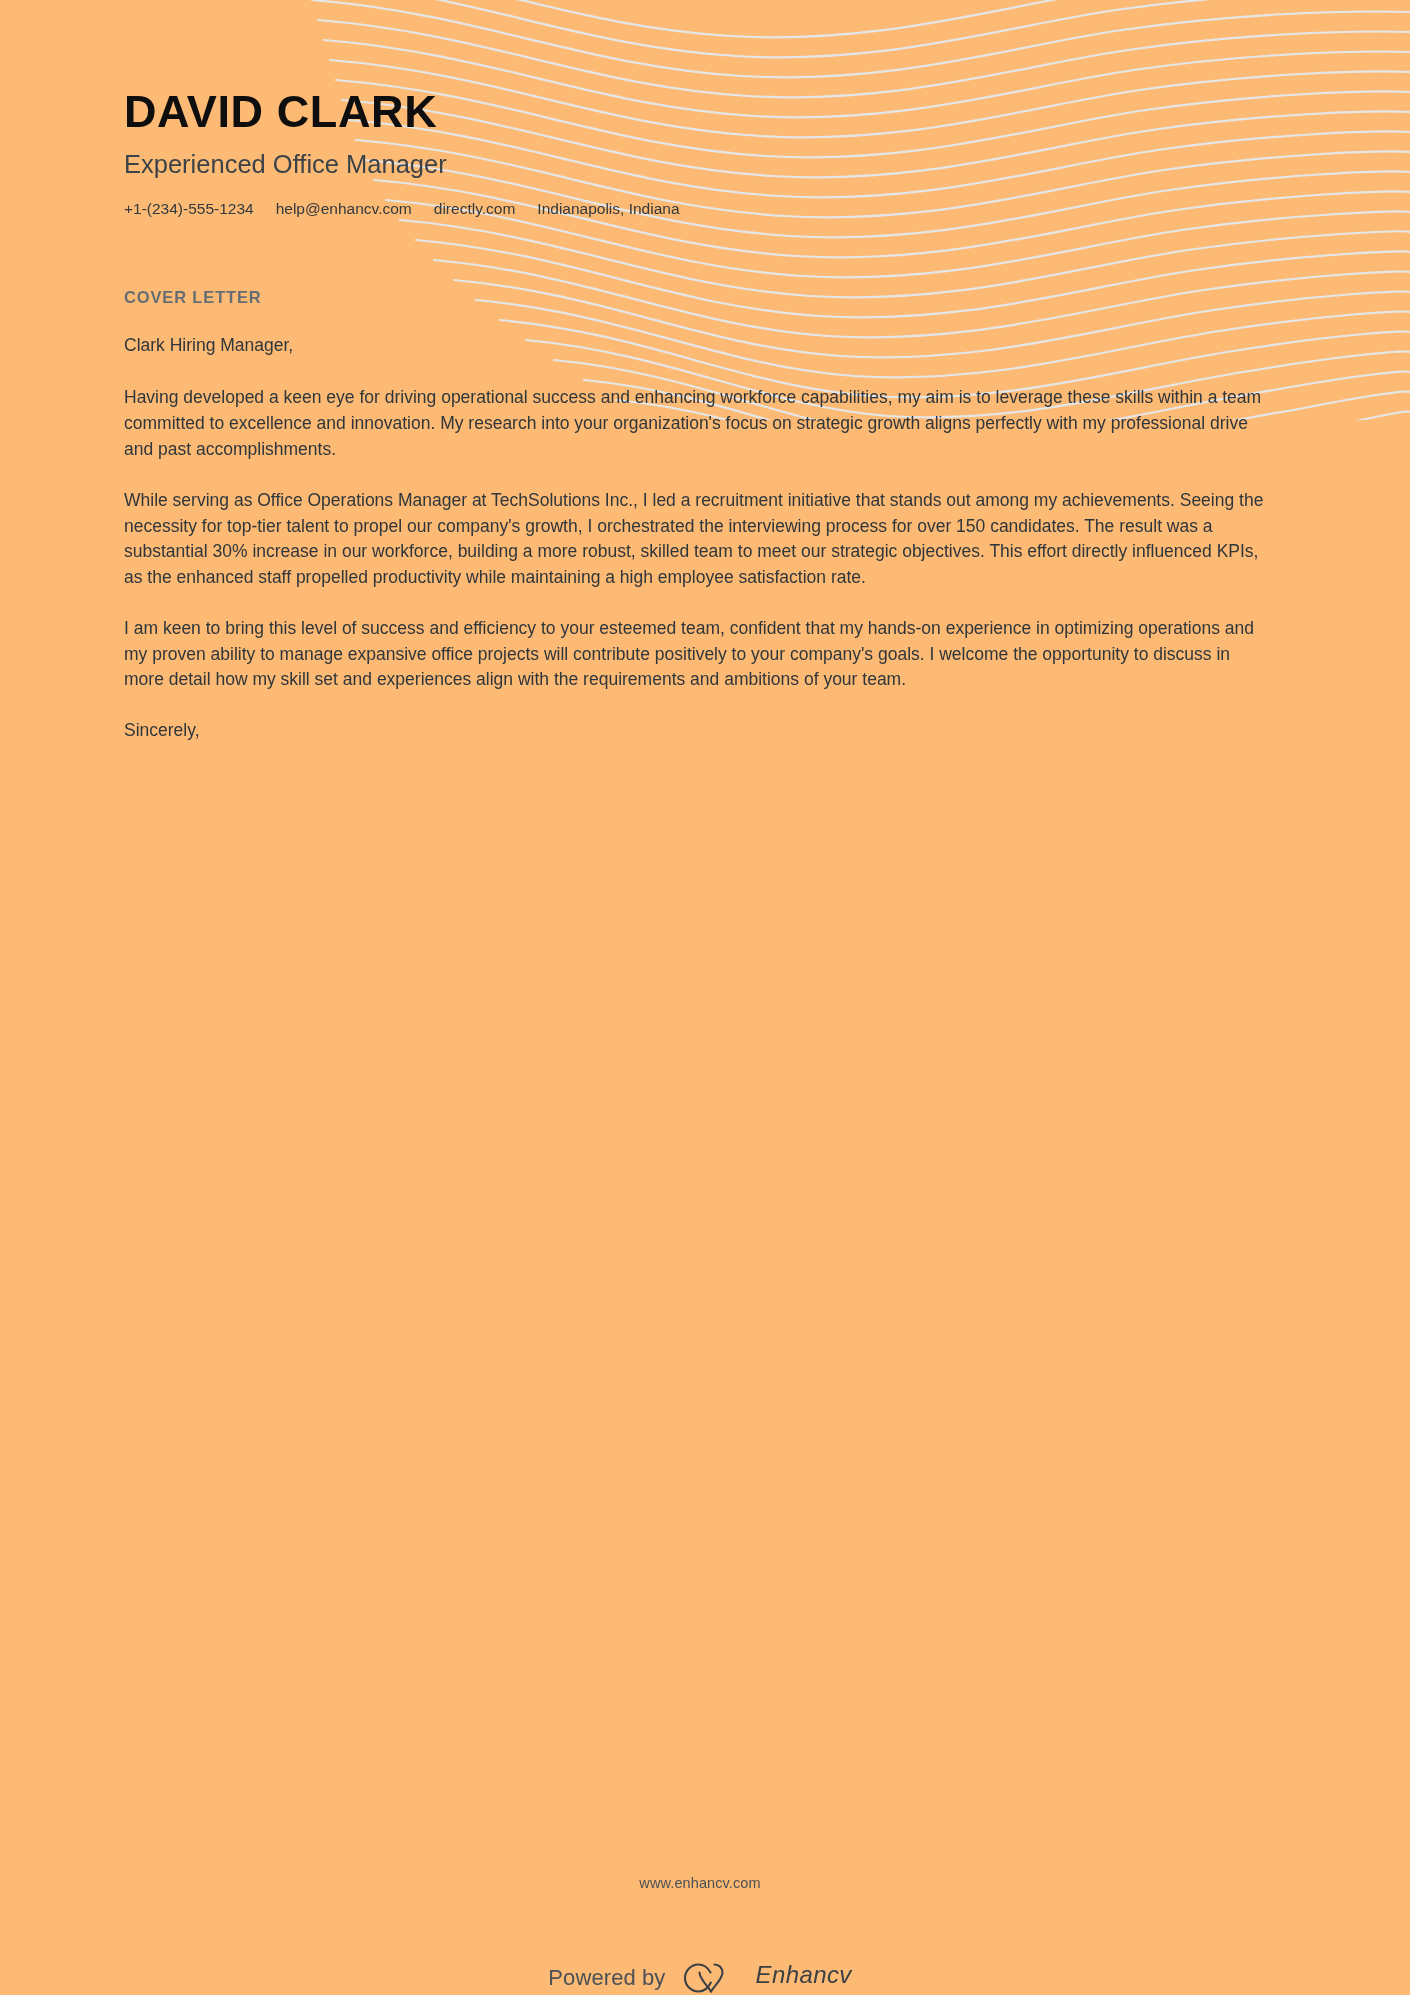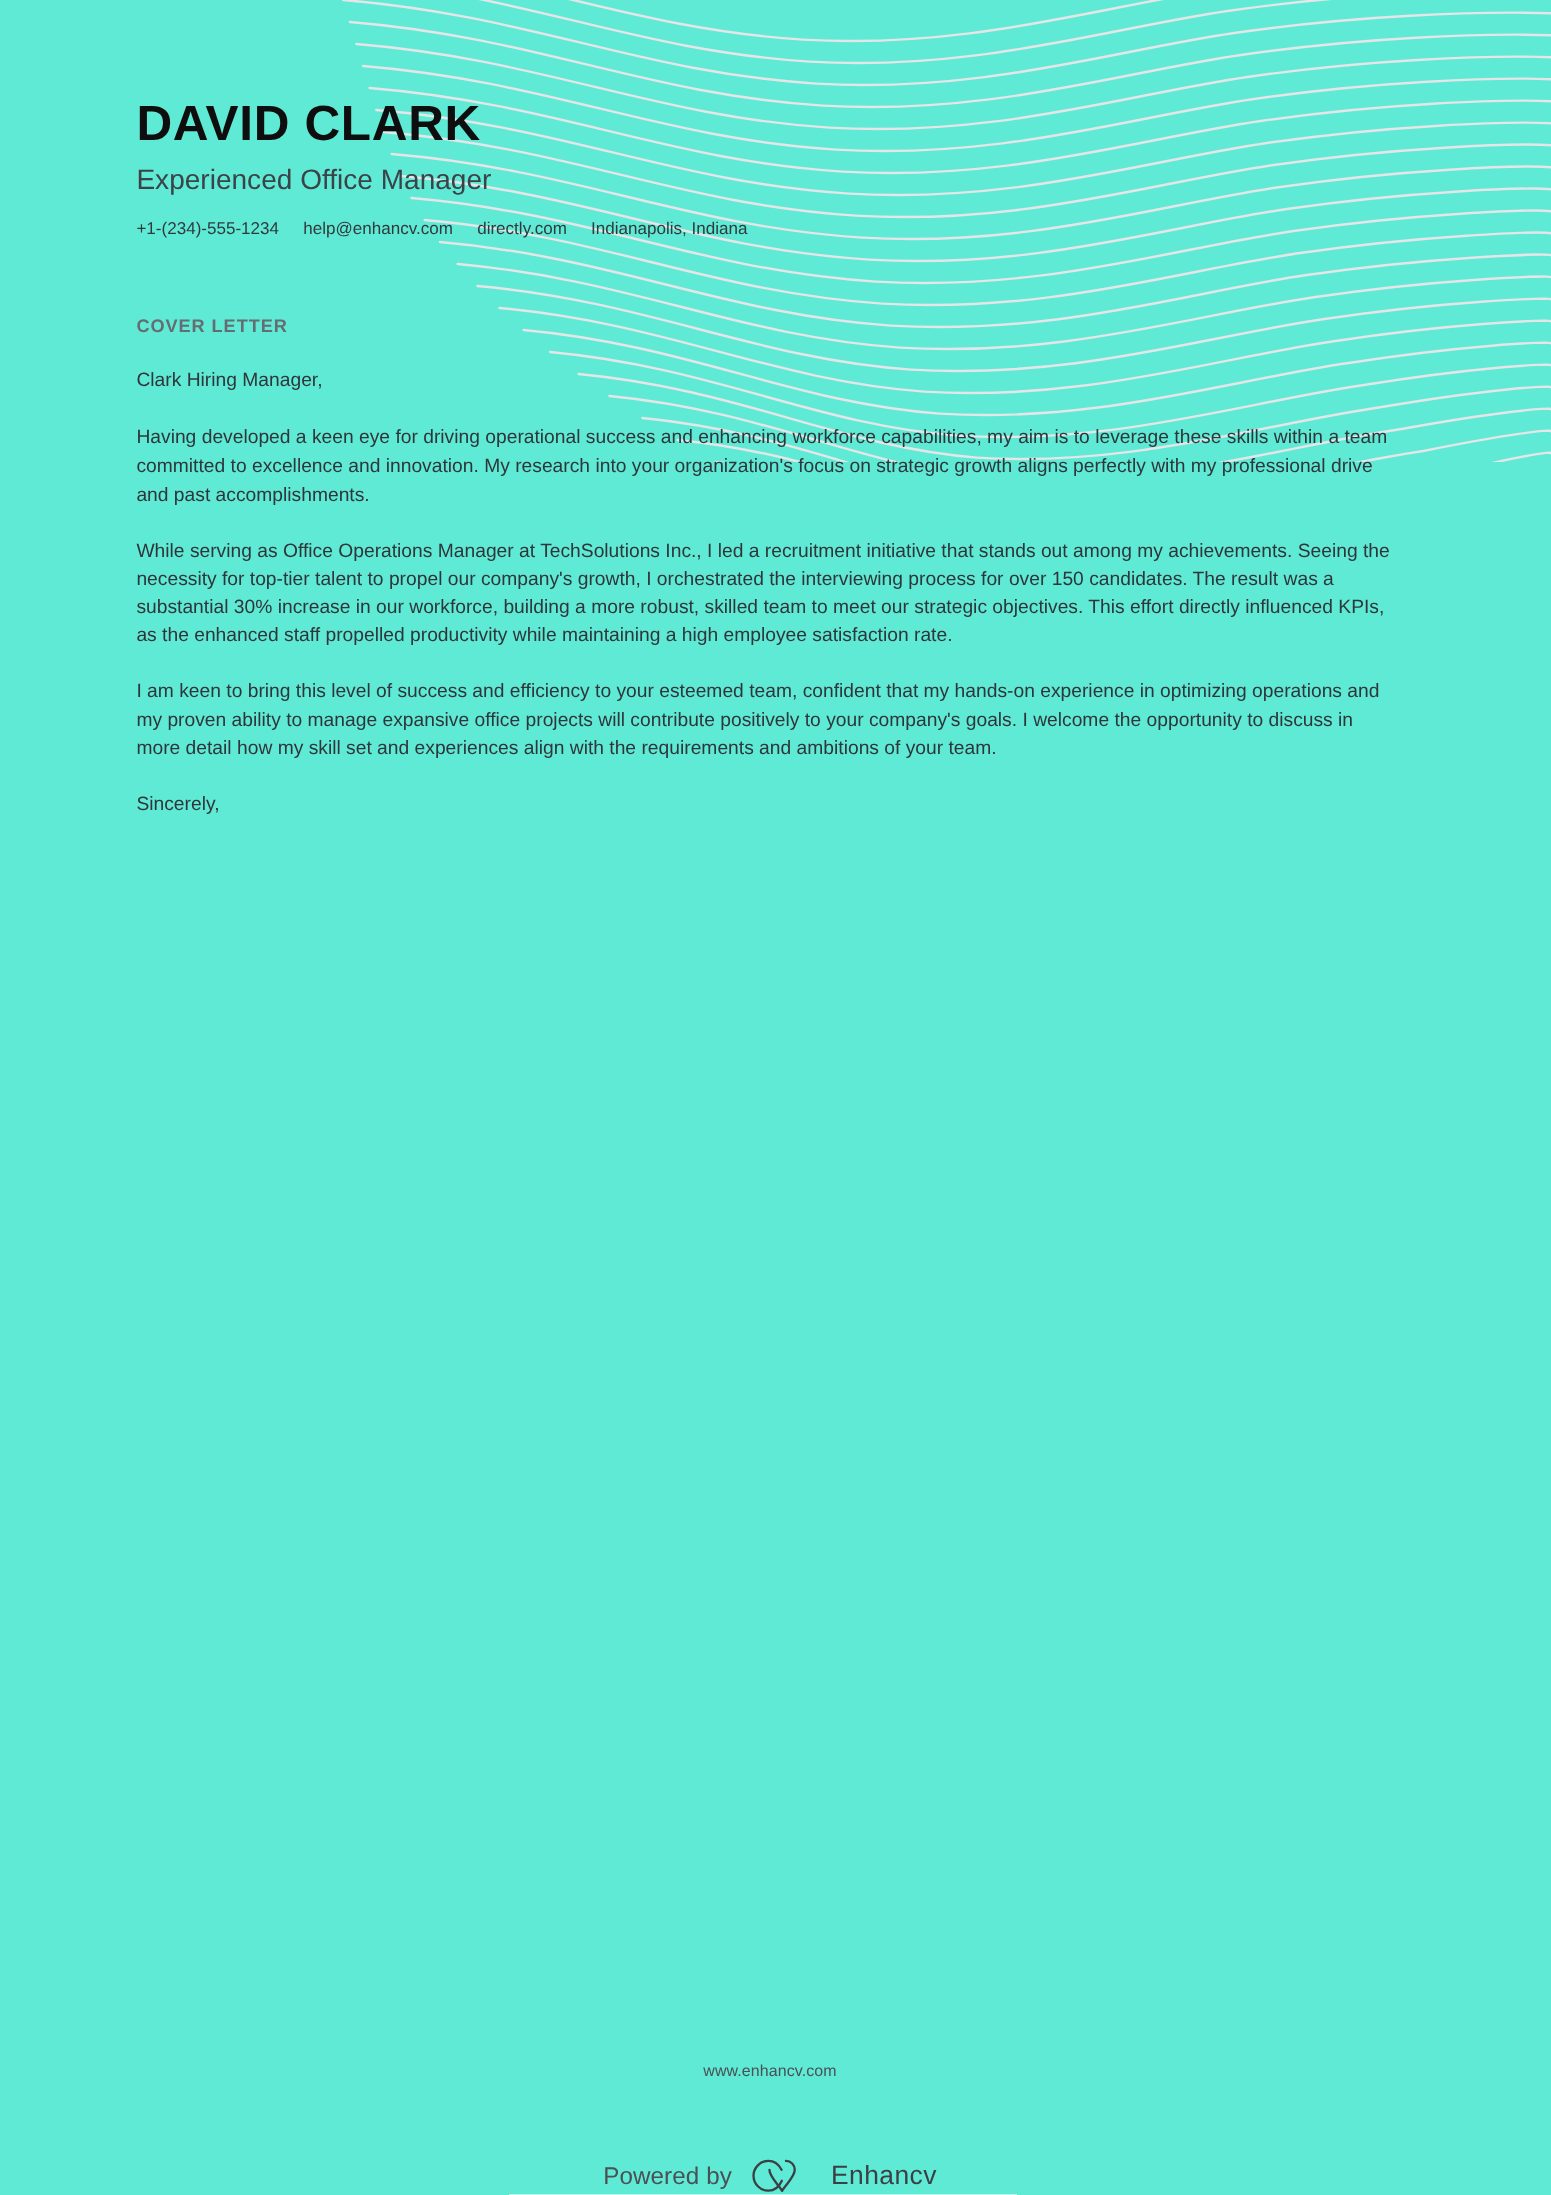--- a/index.html
+++ b/index.html
@@ -8,21 +8,21 @@
     background: #ffffff;
   }
   body {
     font-family: "Liberation Sans", sans-serif;
     -webkit-font-smoothing: antialiased;
   }
   .page {
     position: relative;
     width: 1410px;
     height: 1995px;
-    background: #5eead4;
+    background: #fdba74;
     overflow: hidden;
     box-sizing: border-box;
   }
 
   
   .wave-decor {
     position: absolute;
     top: 0;
     right: 0;
     width: 1200px;
@@ -125,22 +125,22 @@
     align-items: center;
     gap: 16px;
   }
   .powered-by {
     font-size: 22px;
     color: #4a5055;
     letter-spacing: 0.1px;
   }
   .brand-mark {
     display: flex;
-    align-items: center;
     gap: 12px;
+    font-style: italic;
   }
   .brand-mark svg { display: block; }
   .brand-name {
     font-size: 24px;
     color: #3b4045;
     letter-spacing: 0.4px;
     font-weight: 400;
   }
 </style>
 </head>

